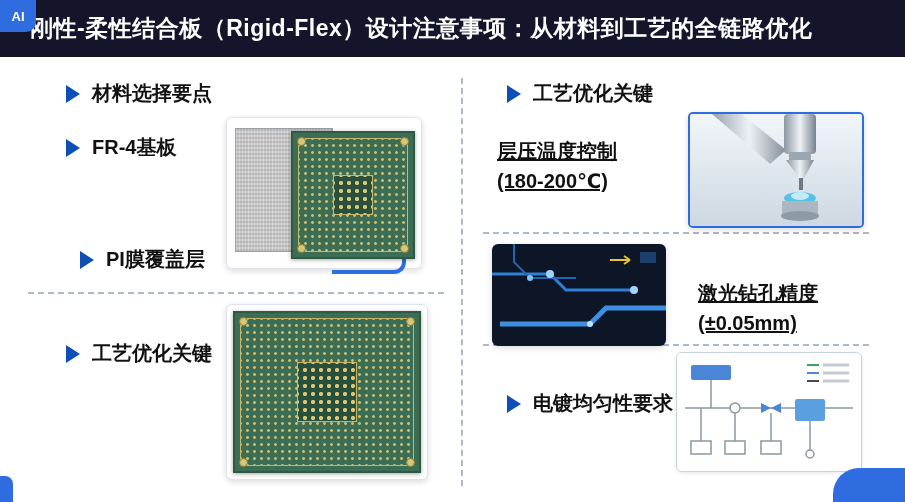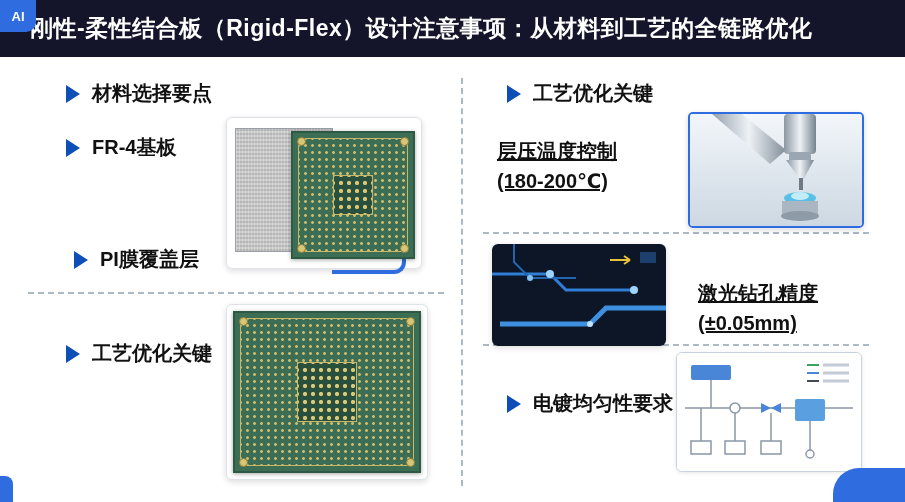--- a/index.html
+++ b/index.html
@@ -61,21 +61,21 @@
   <div class="bullet-row" style="left:36px;top:80px;">
     <span class="tri"></span>
     <span class="bullet-label">材料选择要点</span>
   </div>
 
   <div class="bullet-row" style="left:36px;top:134px;">
     <span class="tri"></span>
     <span class="bullet-label">FR-4基板</span>
   </div>
 
-  <div class="bullet-row" style="left:44px;top:246px;">
+  <div class="bullet-row" style="left:50px;top:246px;">
     <span class="tri"></span>
     <span class="bullet-label">PI膜覆盖层</span>
   </div>
 
   <div class="bullet-row" style="left:36px;top:340px;">
     <span class="tri"></span>
     <span class="bullet-label">工艺优化关键</span>
   </div>
 
   <div class="card" style="left:226px;top:117px;width:194px;height:150px;">

